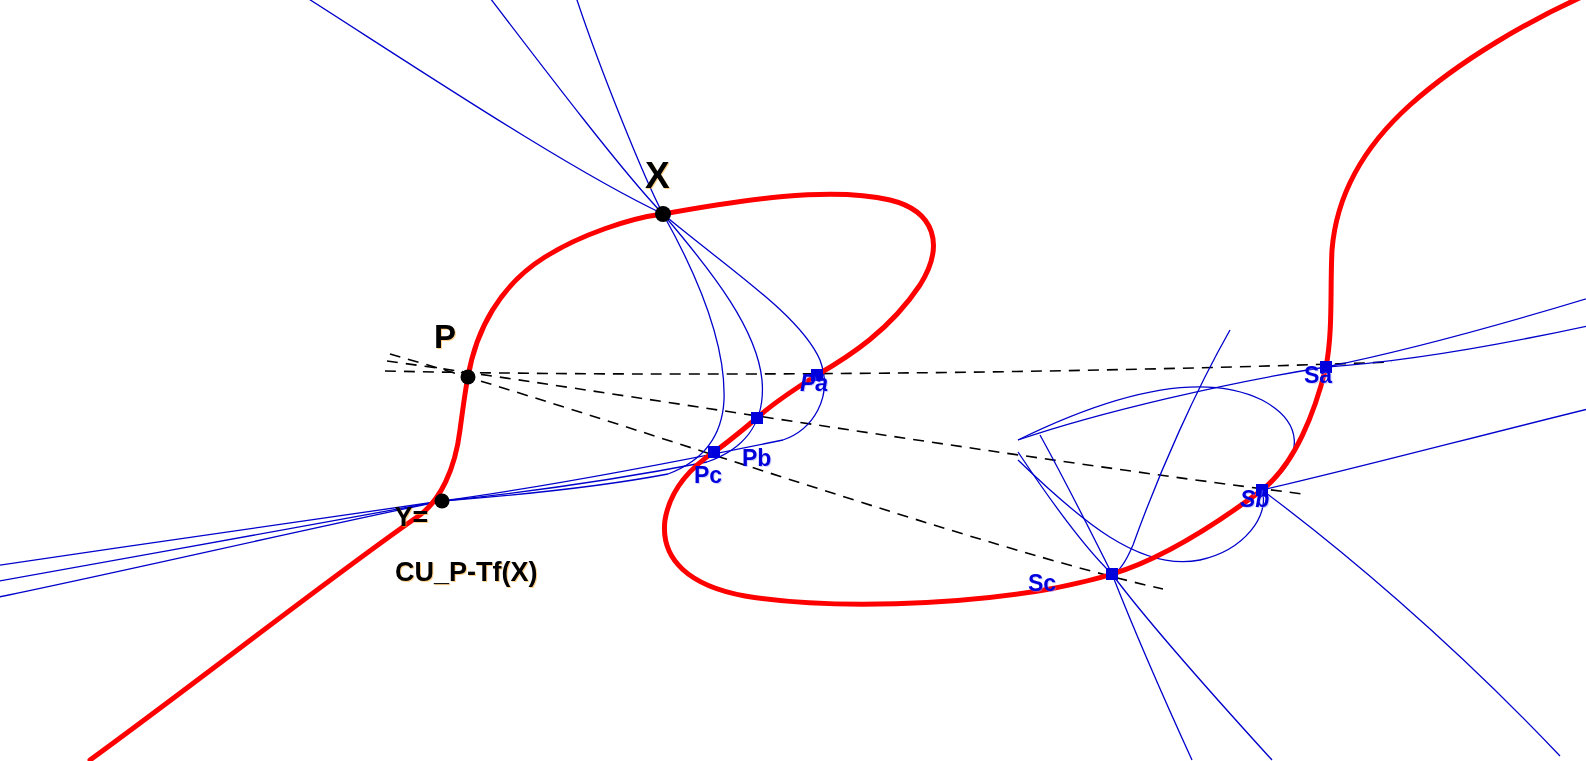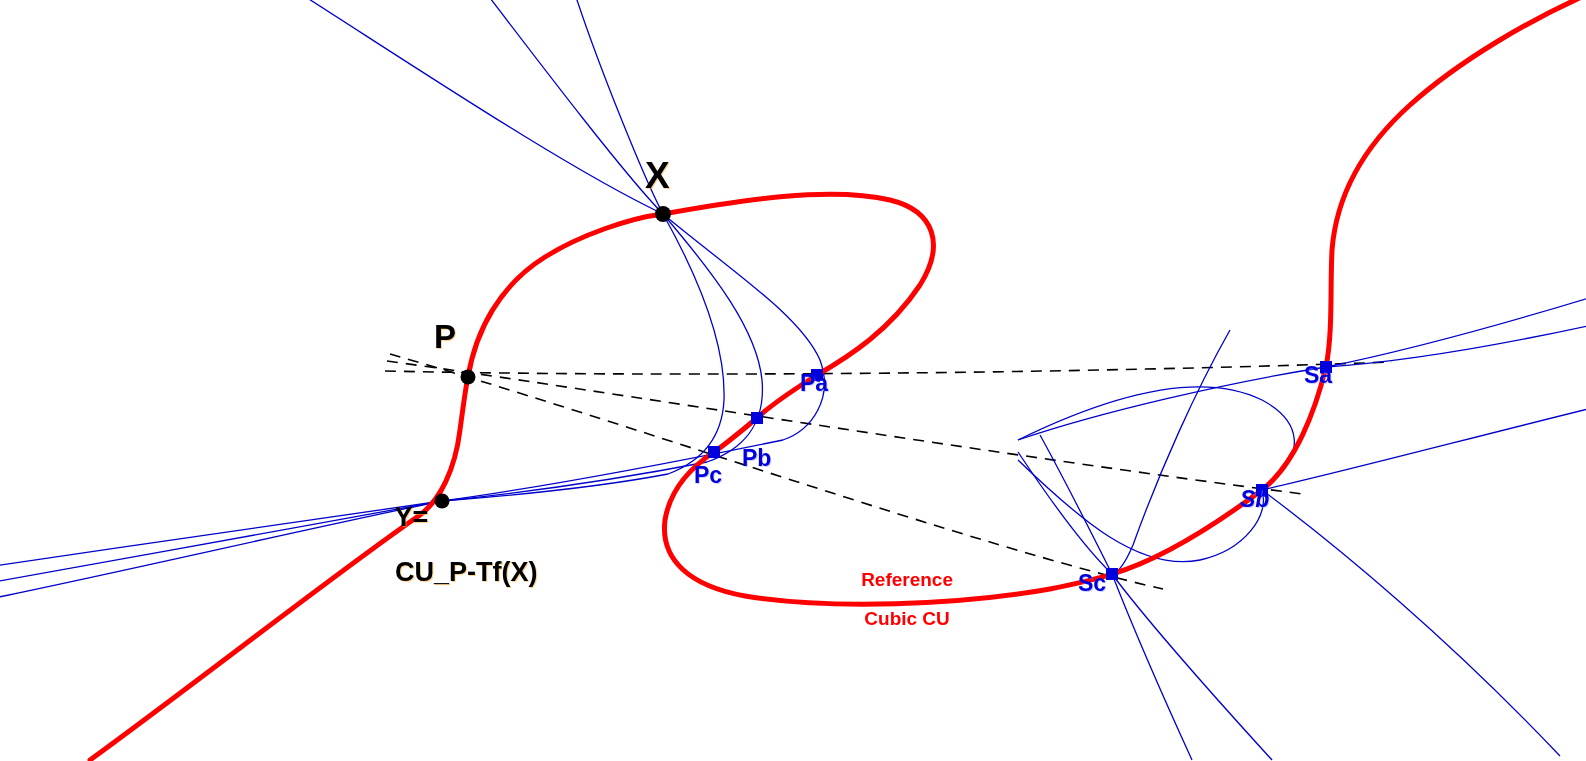--- a/index.html
+++ b/index.html
@@ -145,26 +145,22 @@
 
   <div class="label label-black lbl-X" style="left:645px; top:157px;">X</div>
 
   <div class="label label-black lbl-P" style="left:434px; top:320px;">P</div>
 
   <div class="label label-black lbl-Y" style="left:365px; top:476px;">
     <span>Y=</span><br>
     <span>CU_P-Tf(X)</span>
   </div>
 
-  <div class="label label-blue lbl-pt" style="left:800px; top:372px;">Pa</div>
+  <div class="label label-blue lbl-pt" style="left:800px; top:372px;font-style:italic;">Pa</div>
   <div class="label label-blue lbl-pt" style="left:742px; top:415px;margin-top:32px;">Pb</div>
   <div class="label label-blue lbl-pt" style="left:694px; top:464px;">Pc</div>
 
   <div class="label label-blue lbl-pt" style="left:1304px; top:364px;">Sa</div>
   <div class="label label-blue lbl-pt" style="left:1240px; top:488px;font-style:italic;">Sb</div>
-  <div class="label label-blue lbl-pt" style="left:1078px; top:572px;">Sc</div>
+  <div class="label label-blue lbl-pt" style="left:1028px; top:572px;">Sc</div>
 
-  <div class="label label-red lbl-ref" style="left:840px; top:551px;">
-    <span>Reference</span><br>
-    <span>Cubic CU</span>
-  </div>
 
 </div>
 
 </body></html>

